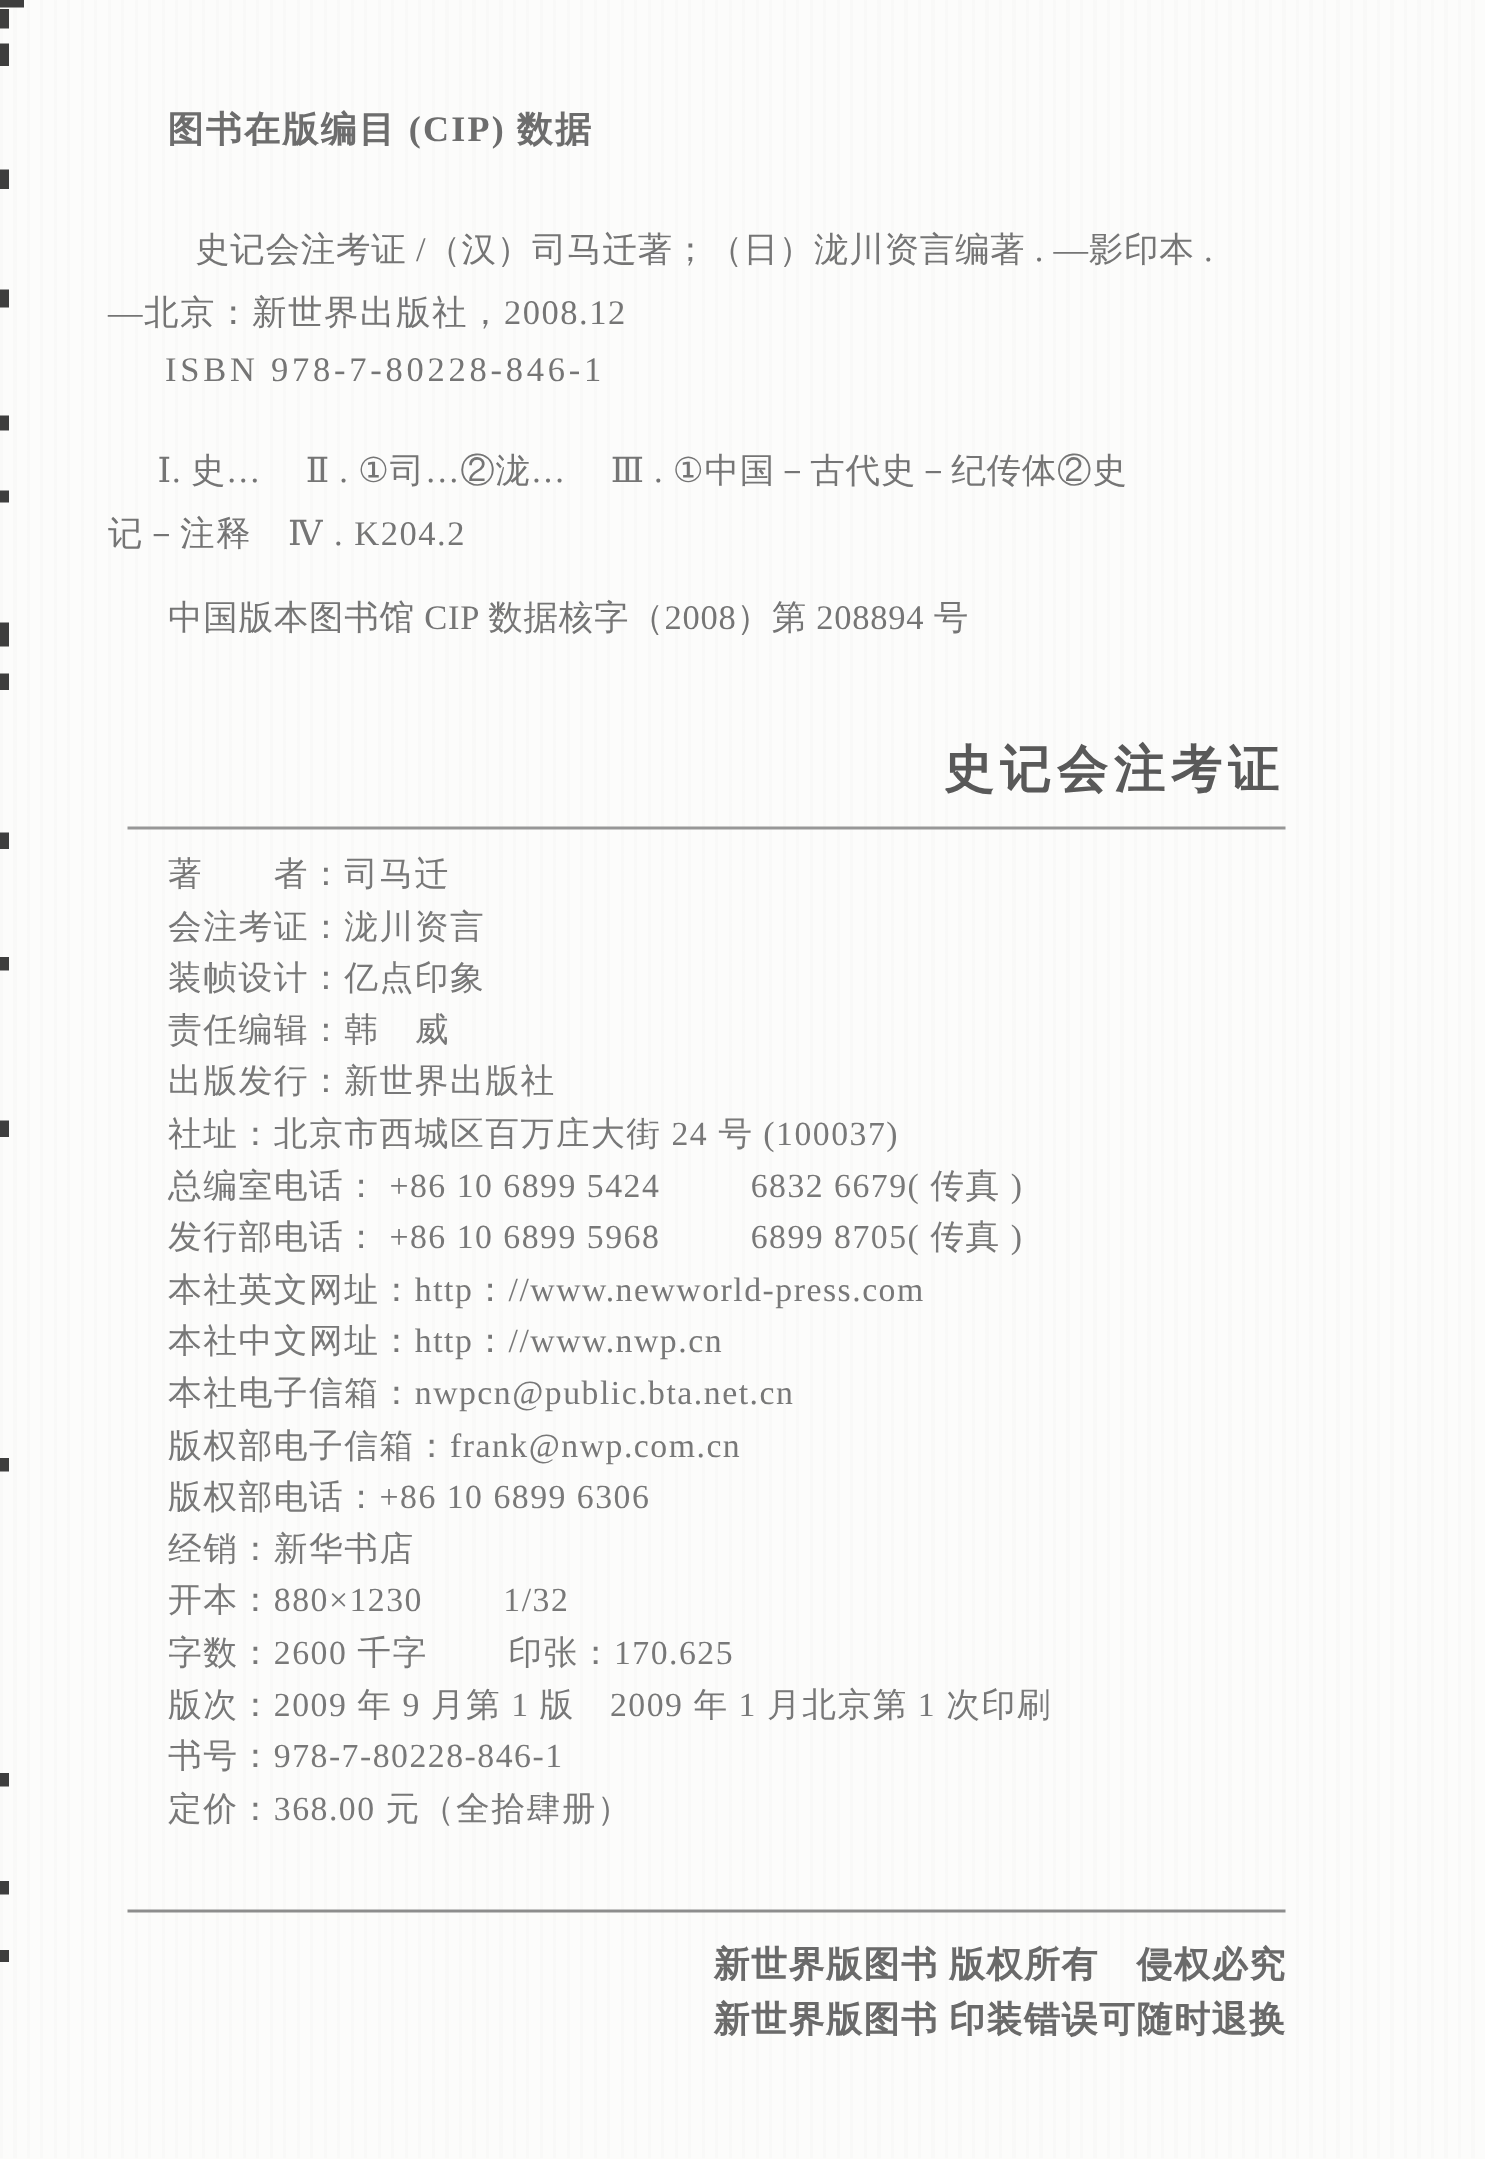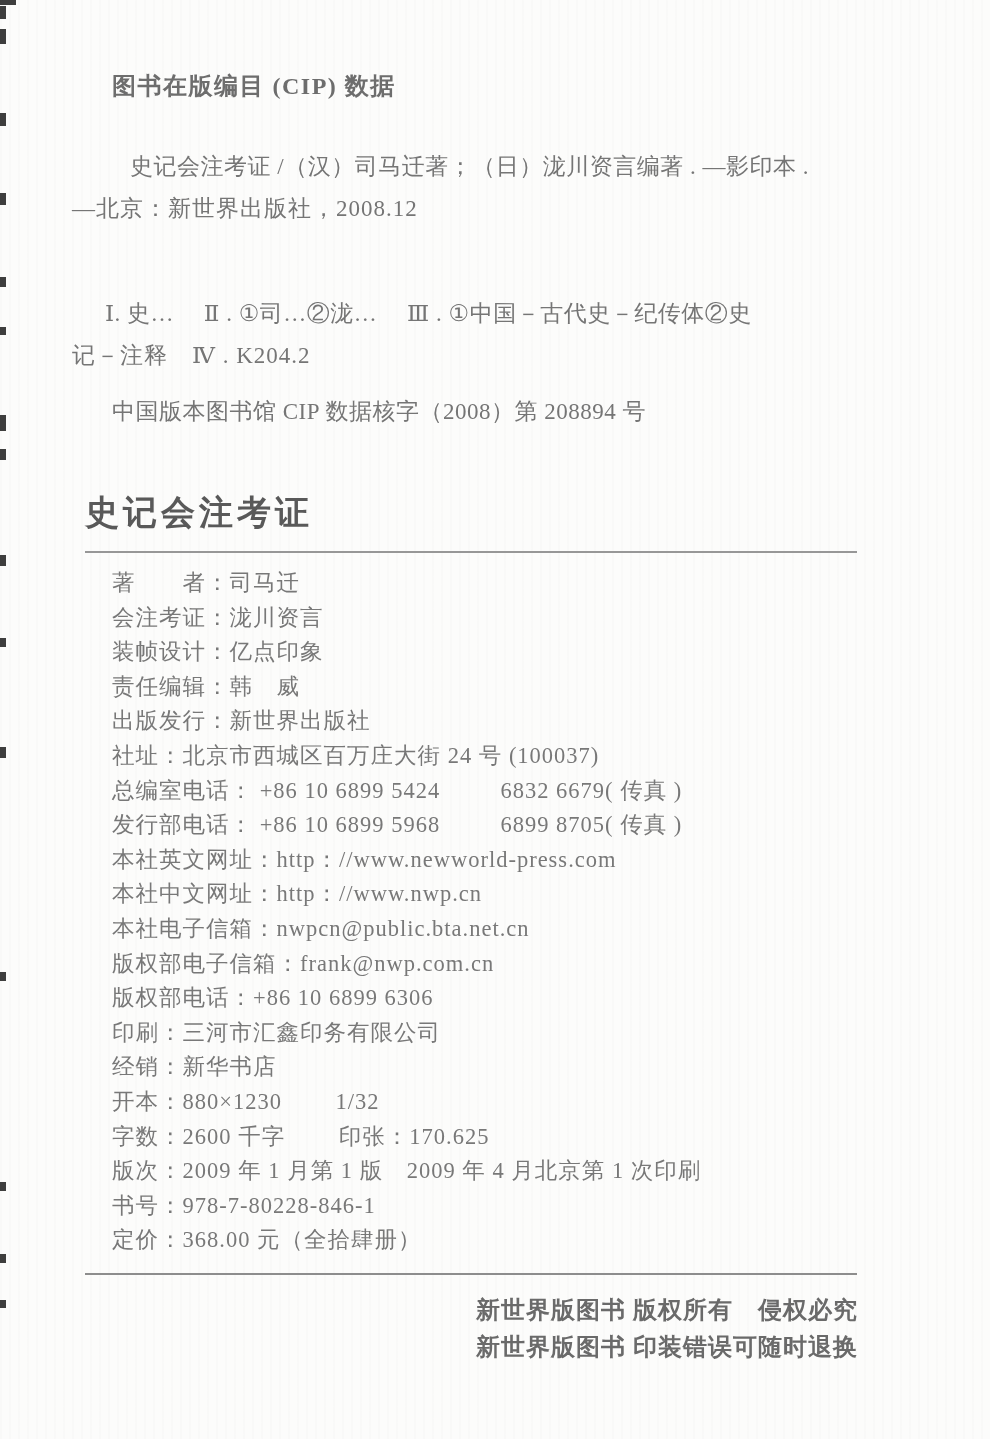--- a/index.html
+++ b/index.html
@@ -16,21 +16,21 @@
   }
   .abs{position:absolute;white-space:pre;}
   .cip-header{left:112px;top:70px;font-size:24px;font-weight:600;color:#6d6d6d;letter-spacing:1.5px;}
   .rec1{left:130px;top:151px;font-size:23px;letter-spacing:0.5px;}
   .rec2{left:72px;top:193px;font-size:23px;letter-spacing:1px;}
   .rec3{left:110px;top:234px;font-size:23px;letter-spacing:2.5px;}
   .cls1{left:105px;top:298px;font-size:23px;letter-spacing:0.5px;}
   .cls2{left:72px;top:340px;font-size:23px;letter-spacing:1px;}
   .registry{left:112px;top:396px;font-size:23px;letter-spacing:0.5px;}
   .book-title{
-    left:85px;top:490px;width:772px;text-align:left;
+    left:85px;top:490px;width:772px;text-align:right;
     font-family:"Liberation Sans","DejaVu Sans",sans-serif;
     font-weight:bold;font-size:34px;color:#595959;letter-spacing:4px;
   }
   .rule{position:absolute;left:85px;width:772px;height:2px;background:#979797;}
   .rule1{top:551px;}
   .rule2{top:1273px;background:#8d8d8d;}
   .colophon{
     position:absolute;left:112px;top:566px;margin:0;padding:0;list-style:none;
     font-size:22.5px;line-height:34.6px;letter-spacing:1px;color:#787878;
   }
@@ -63,20 +63,21 @@
   <div class="artifact" style="top:747px;height:11px;"></div>
   <div class="artifact" style="top:972px;height:9px;"></div>
   <div class="artifact" style="top:1182px;height:9px;"></div>
   <div class="artifact" style="top:1254px;height:9px;"></div>
   <div class="artifact" style="top:1300px;height:8px;"></div>
 
   <div class="abs cip-header">图书在版编目 (CIP) 数据</div>
 
   <div class="abs rec1">史记会注考证 /（汉）司马迁著；（日）泷川资言编著 . —影印本 .</div>
   <div class="abs rec2">—北京：新世界出版社，2008.12</div>
+  <div class="abs rec3">ISBN 978-7-80228-846-1</div>
 
   <div class="abs cls1">Ⅰ. 史…　 Ⅱ . ①司…②泷…　 Ⅲ . ①中国－古代史－纪传体②史</div>
   <div class="abs cls2">记－注释　Ⅳ . K204.2</div>
 
   <div class="abs registry">中国版本图书馆 CIP 数据核字（2008）第 208894 号</div>
 
   <div class="abs book-title">史记会注考证</div>
 
   <div class="rule rule1"></div>
 
@@ -87,25 +88,24 @@
     <li>责任编辑：韩　威</li>
     <li>出版发行：新世界出版社</li>
     <li>社址：北京市西城区百万庄大街 24 号 (100037)</li>
     <li>总编室电话： +86 10 6899 5424　　  6832 6679( 传真 )</li>
     <li>发行部电话： +86 10 6899 5968　　  6899 8705( 传真 )</li>
     <li>本社英文网址：http：//www.newworld-press.com</li>
     <li>本社中文网址：http：//www.nwp.cn</li>
     <li>本社电子信箱：nwpcn@public.bta.net.cn</li>
     <li>版权部电子信箱：frank@nwp.com.cn</li>
     <li>版权部电话：+86 10 6899 6306</li>
-    <li>印刷：三河市汇鑫印务有限公司</li>
     <li>经销：新华书店</li>
     <li>开本：880×1230　　 1/32</li>
     <li>字数：2600 千字　　 印张：170.625</li>
-    <li>版次：2009 年 1 月第 1 版　2009 年 4 月北京第 1 次印刷</li>
+    <li>版次：2009 年 9 月第 1 版　2009 年 1 月北京第 1 次印刷</li>
     <li>书号：978-7-80228-846-1</li>
     <li>定价：368.00 元（全拾肆册）</li>
   </ul>
 
   <div class="rule rule2"></div>
 
   <div class="footer">
     <div>新世界版图书 版权所有　侵权必究</div>
     <div>新世界版图书 印装错误可随时退换</div>
   </div>

